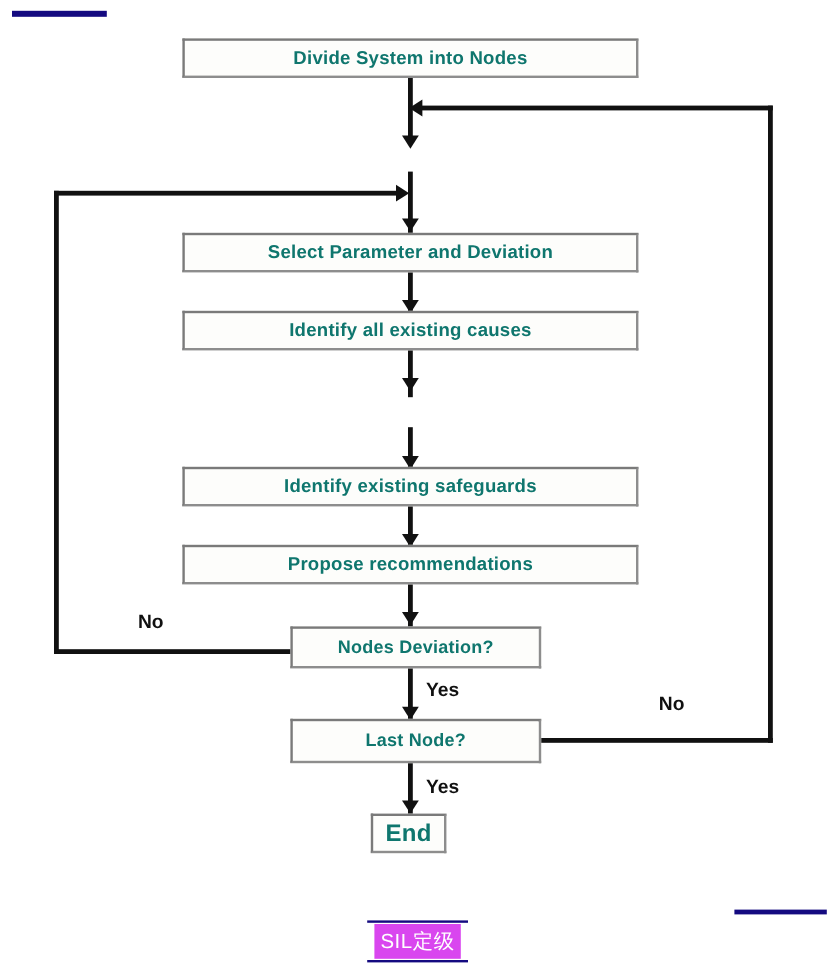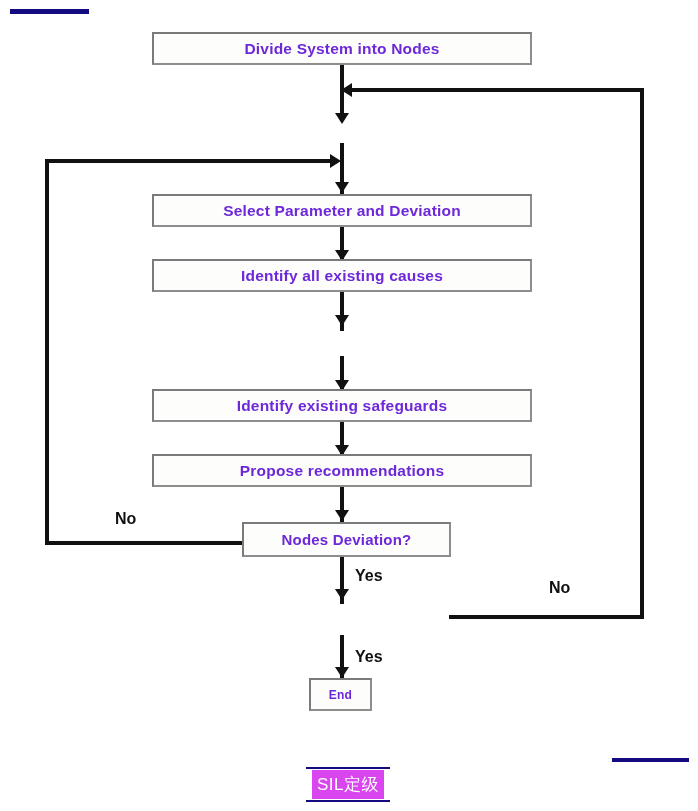--- a/index.html
+++ b/index.html
@@ -22,28 +22,28 @@
     position: absolute;
     box-sizing: border-box;
     background: #fdfdfb;
     border: 2px solid #7a7a7a;
     border-right-color: #8d8d8d;
     border-bottom-color: #8d8d8d;
     display: flex;
     align-items: center;
     justify-content: center;
     font-weight: bold;
-    color: #6d28d9;
+    color: #0f766e;
     letter-spacing: 0.2px;
     line-height: 1;
     z-index: 3;
   }
   .node-lg { font-size: 15.5px; }
   .node-sm { font-size: 15px; }
-  .node-end { font-size: 12px; }
+  .node-end { font-size: 20px; }
 
   
   .seg-v {
     position: absolute;
     width: 4px;
     background: #111111;
     z-index: 1;
   }
   .seg-h {
     position: absolute;
@@ -177,20 +177,21 @@
 
   <div class="node node-lg" style="left:152px; top:259px; width:380px; height:33px;">Identify all existing causes</div>
 
 
   <div class="node node-lg" style="left:152px; top:389px; width:380px; height:33px;text-align:center;">Identify existing safeguards</div>
 
   <div class="node node-lg" style="left:152px; top:454px; width:380px; height:33px;">Propose recommendations</div>
 
   <div class="node node-sm" style="left:242px; top:522px; width:209px; height:35px;">Nodes Deviation?</div>
 
+  <div class="node node-sm" style="left:242px; top:599px; width:209px; height:37px;">Last Node?</div>
 
   <div class="node node-end" style="left:309px; top:678px; width:63px; height:33px;">End</div>
 
   <div class="caption-wrap" style="left:312px; top:770px; width:72px; height:29px;">
     <div class="caption-edge" style="top:-3px;"></div>
     <div class="caption-chip" style="left:0; top:0; width:72px; height:29px;">SIL定级</div>
     <div class="caption-edge" style="bottom:-3px;"></div>
   </div>
 
 </div>

